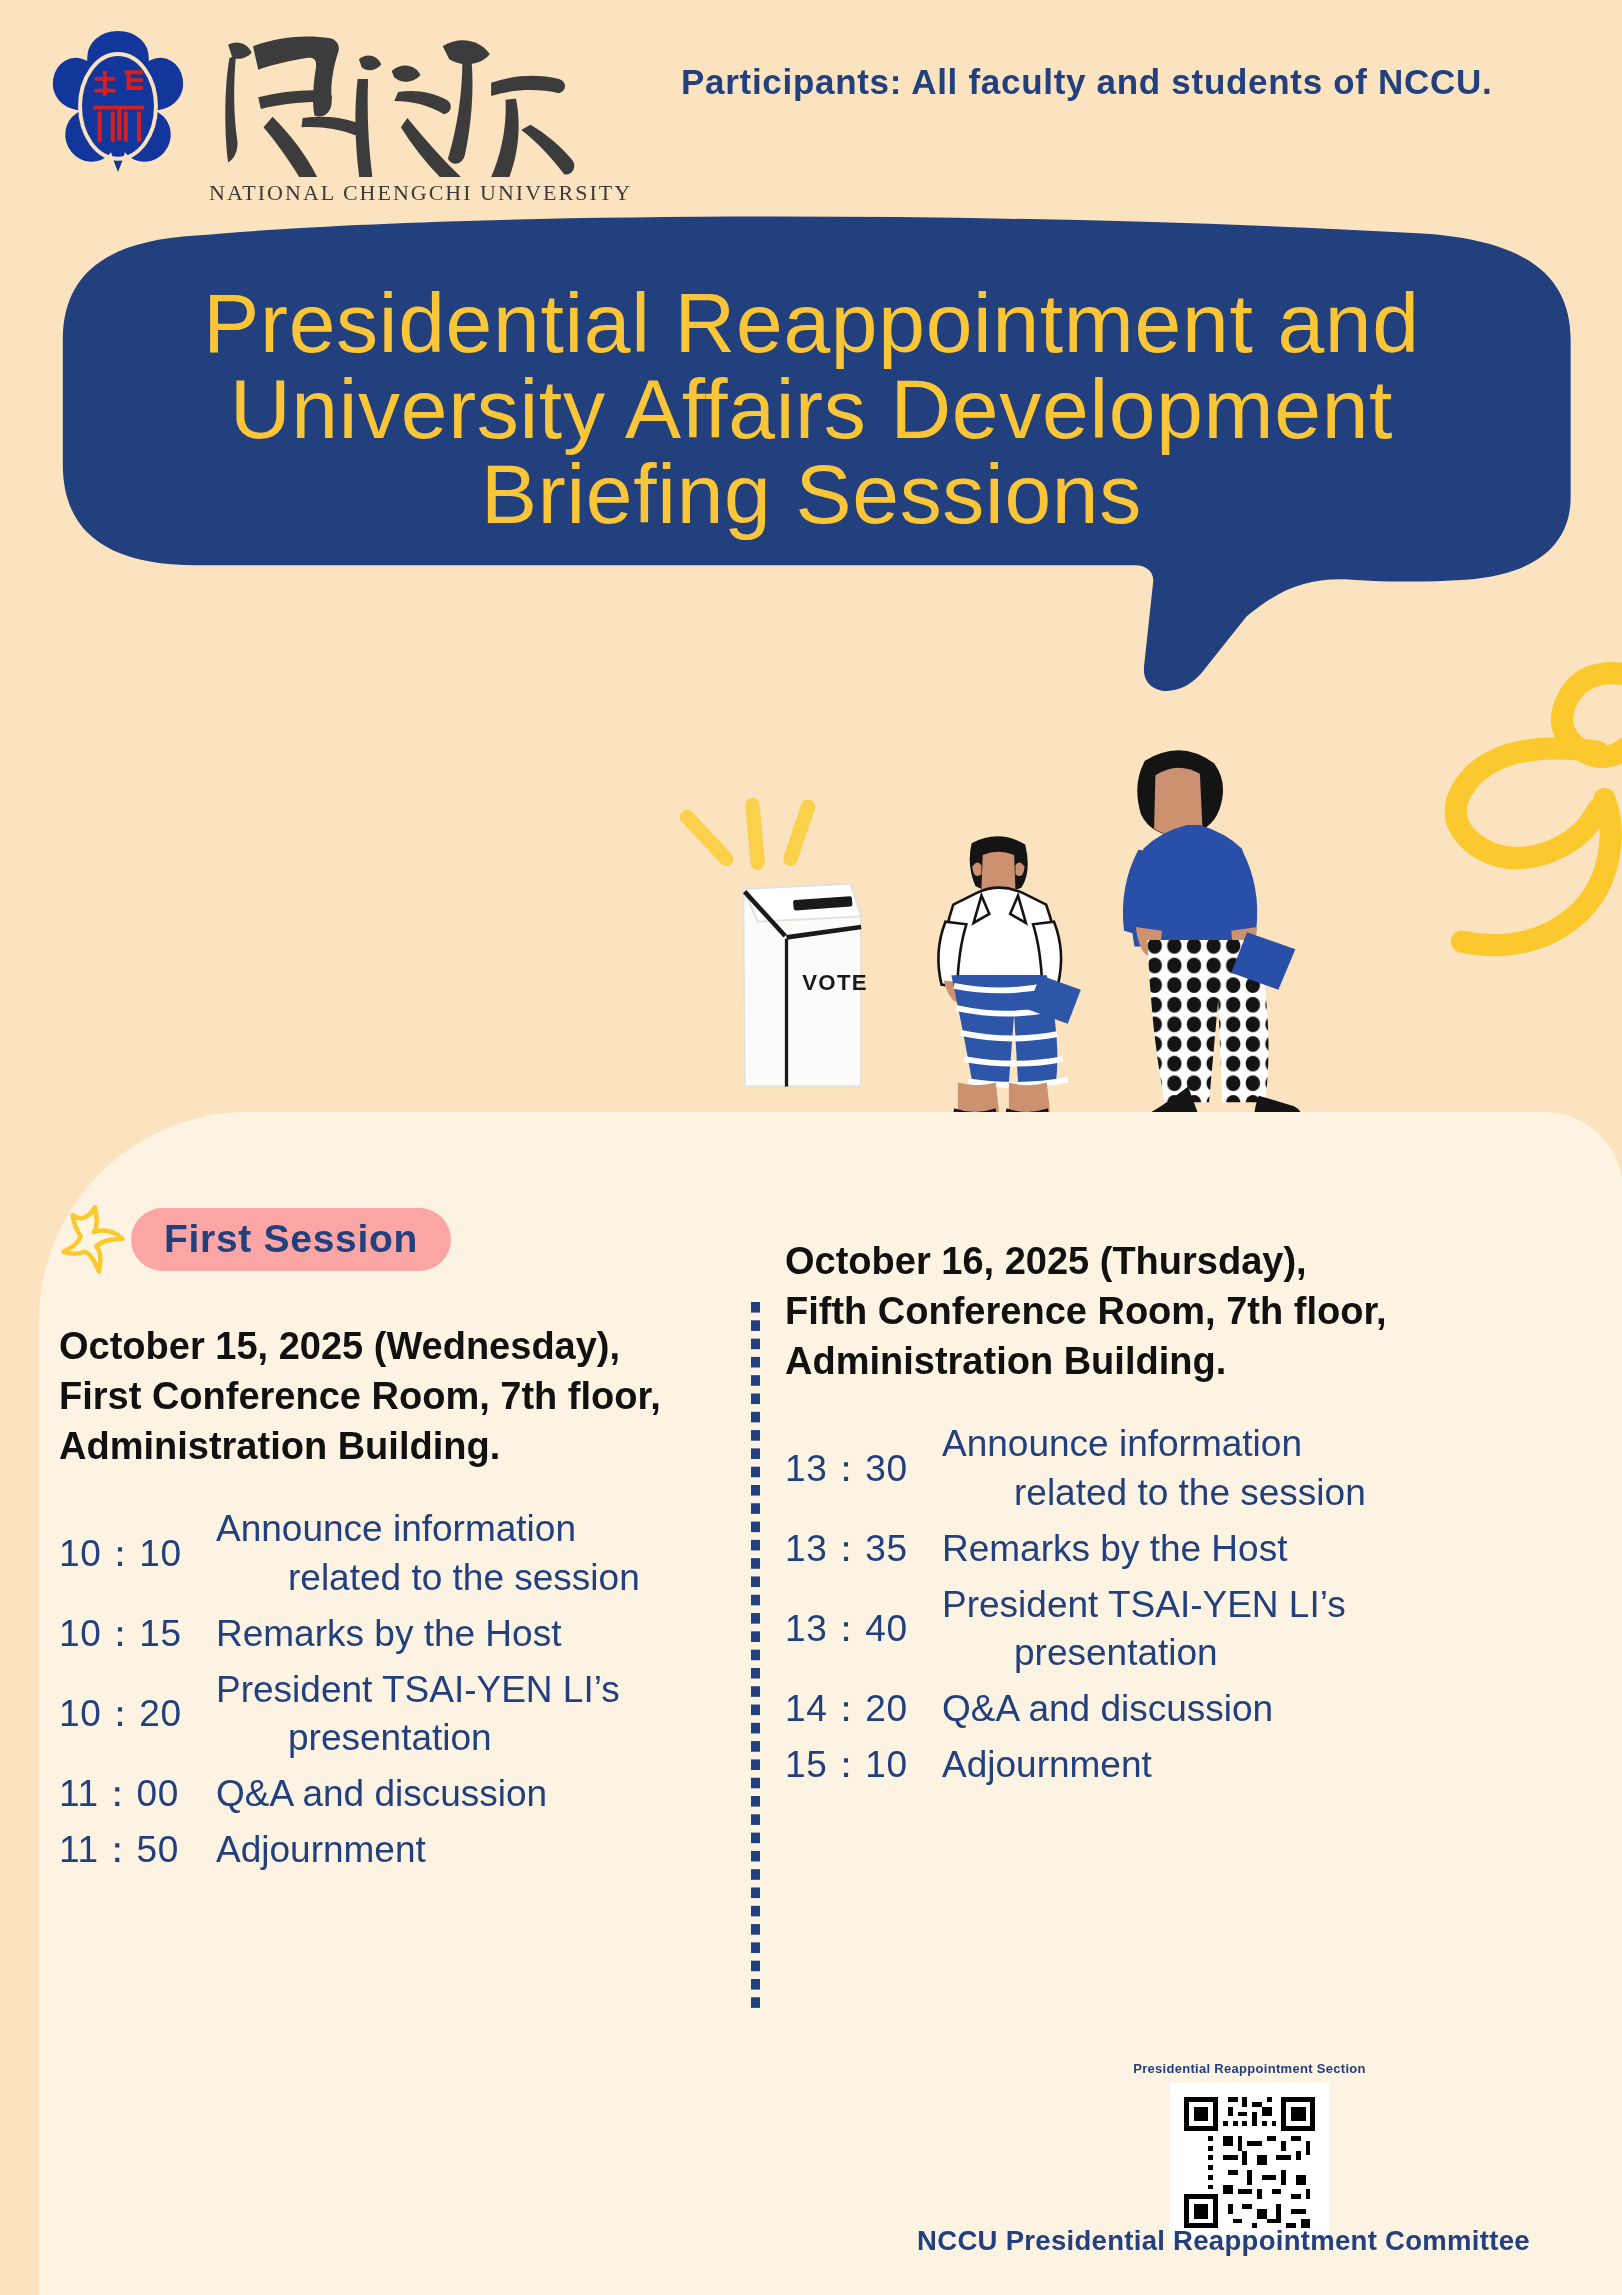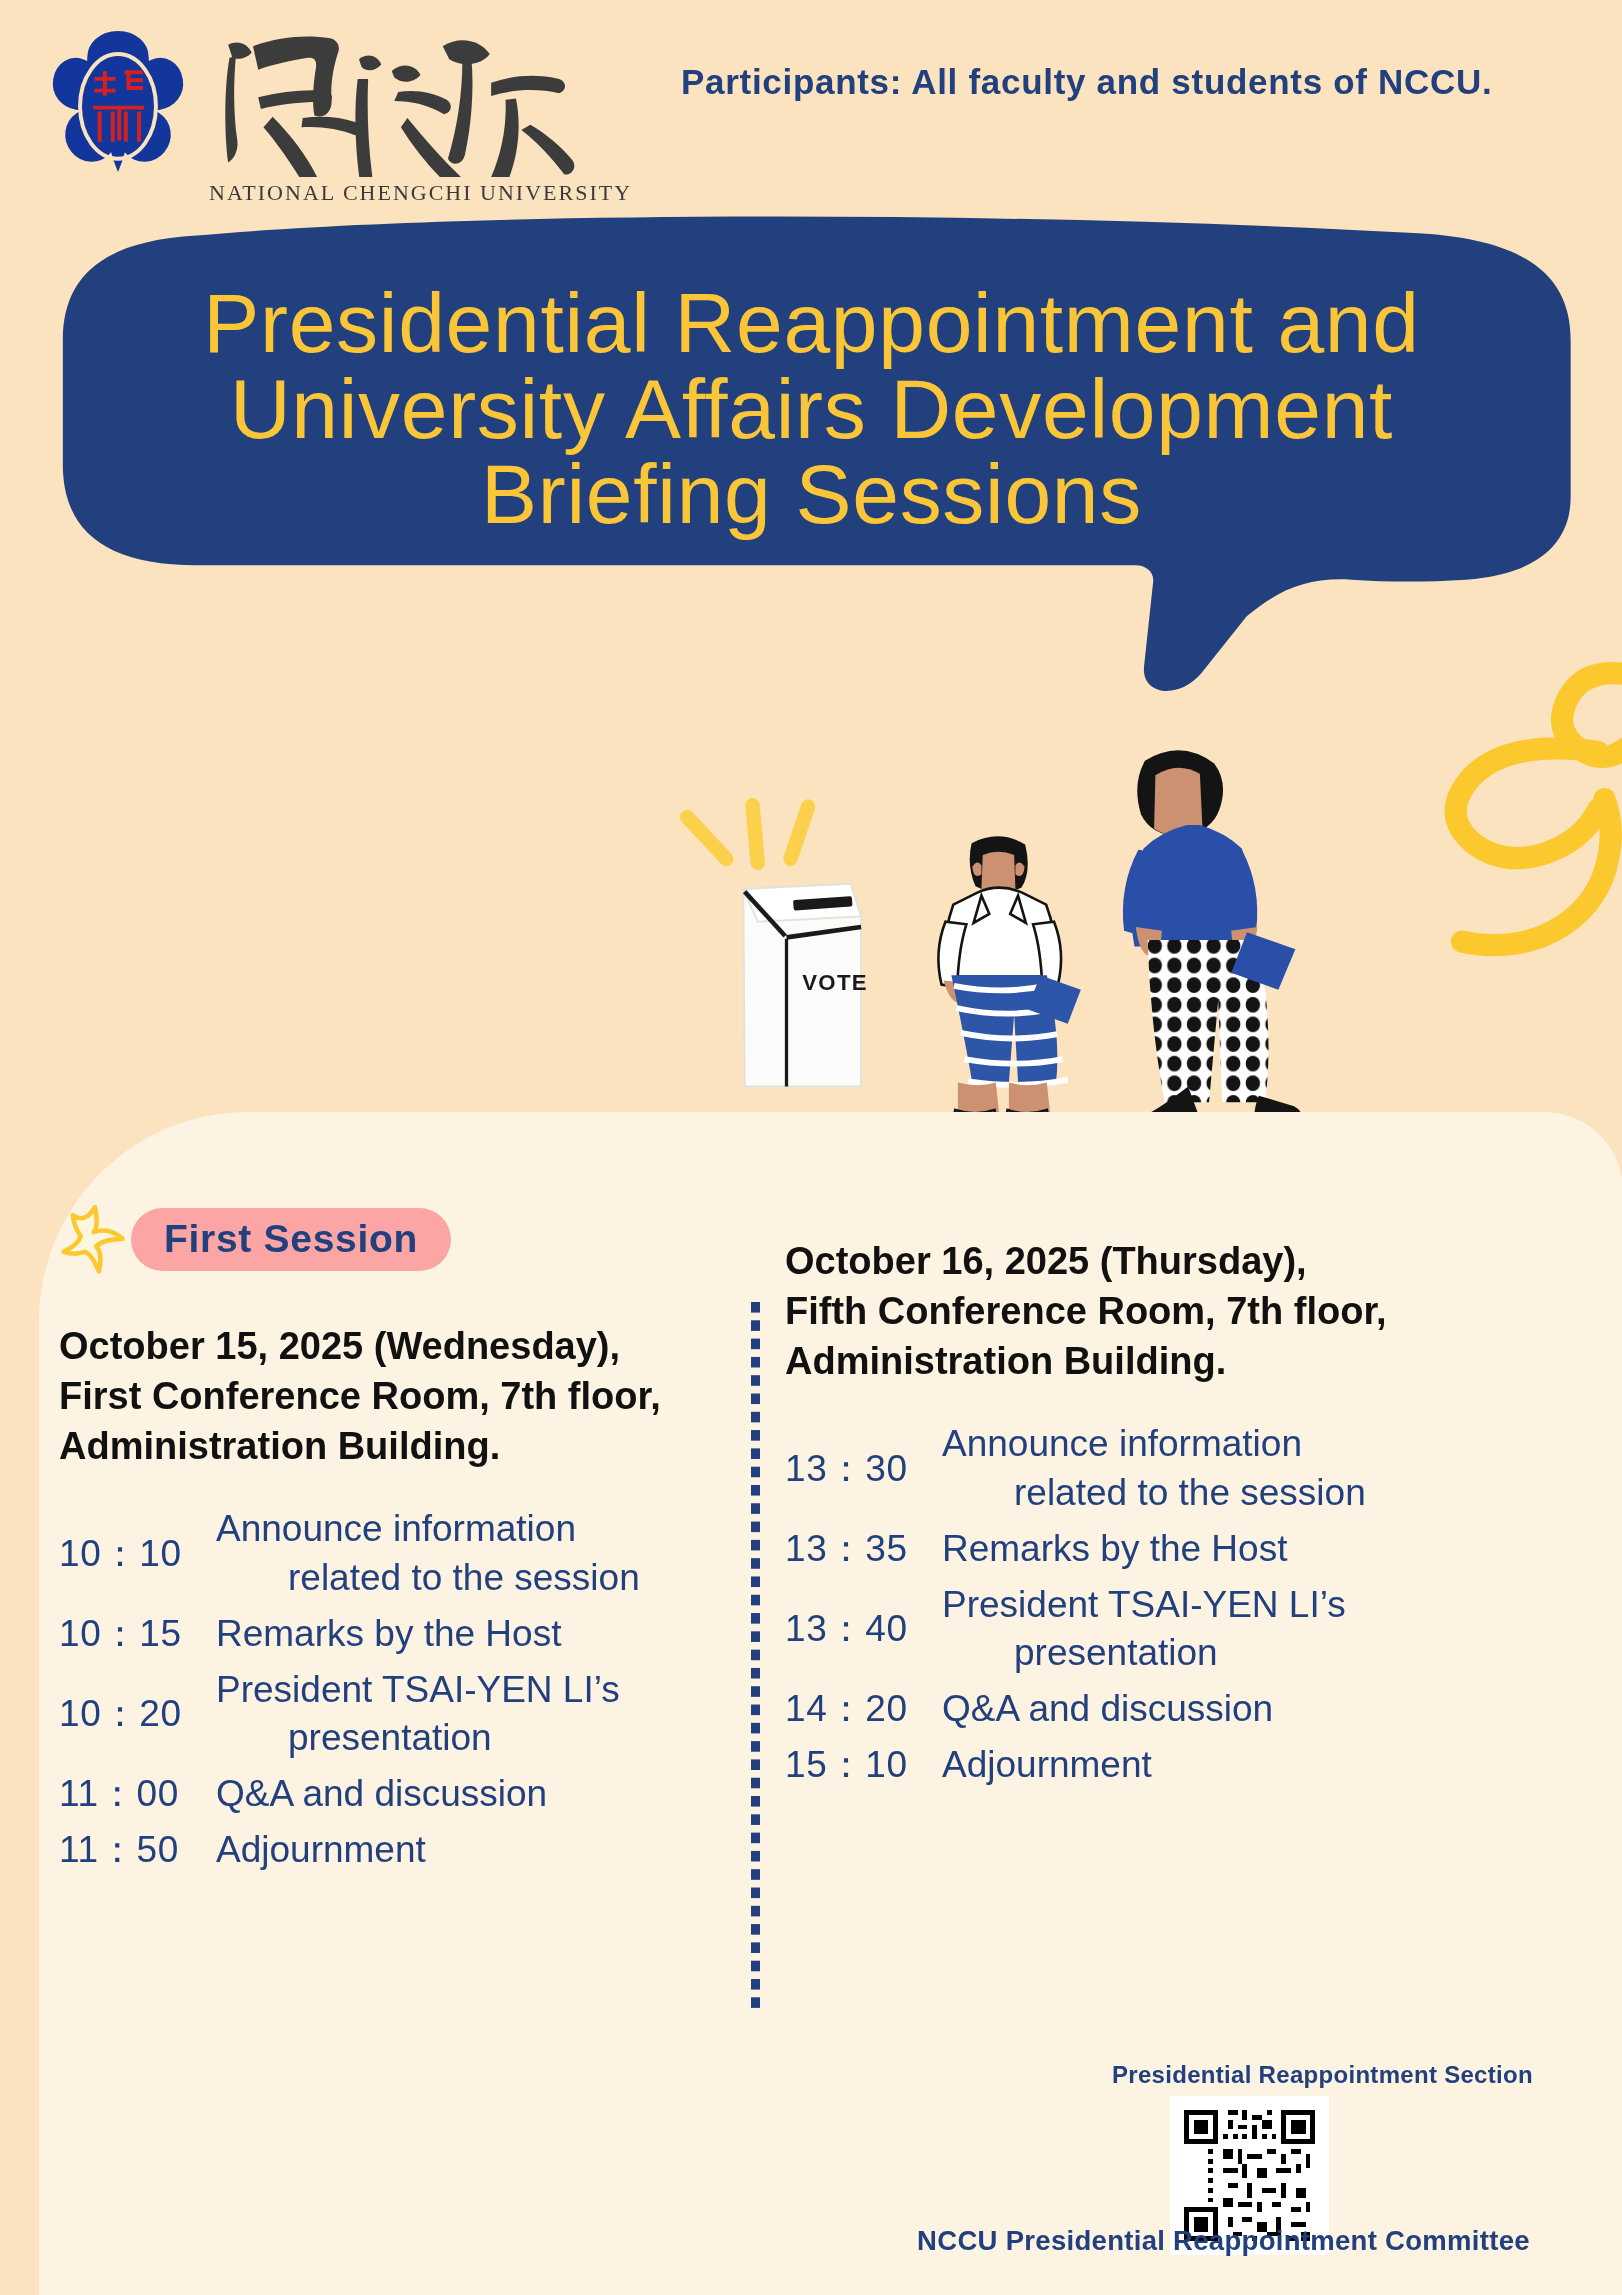--- a/index.html
+++ b/index.html
@@ -92,21 +92,21 @@
   #divider{
     position:absolute;left:751px;top:1302px;
     width:9.2px;height:707px;
     background-image:linear-gradient(#22407E 60%, rgba(0,0,0,0) 0%);
     background-size:9.2px 18.3px;background-repeat:repeat-y;
   }
 
   
   #qr-block{position:absolute;left:1112px;top:2061px;width:275px;text-align:center;}
   #qr-caption{
-    font-size:24px;font-weight:bold;color:#22407E;
+    font-size:13px;font-weight:bold;color:#22407E;
     white-space:nowrap;margin-bottom:6.5px;letter-spacing:0.3px;
   }
   #qr-img{width:141px;height:141px;background:#ffffff;padding:9.2px;display:inline-block;}
   #committee{
     position:absolute;left:870px;top:2225px;width:707px;
     text-align:center;font-size:27.5px;font-weight:bold;color:#22407E;
     white-space:nowrap;letter-spacing:0.3px;
   }
 </style>
 </head>

